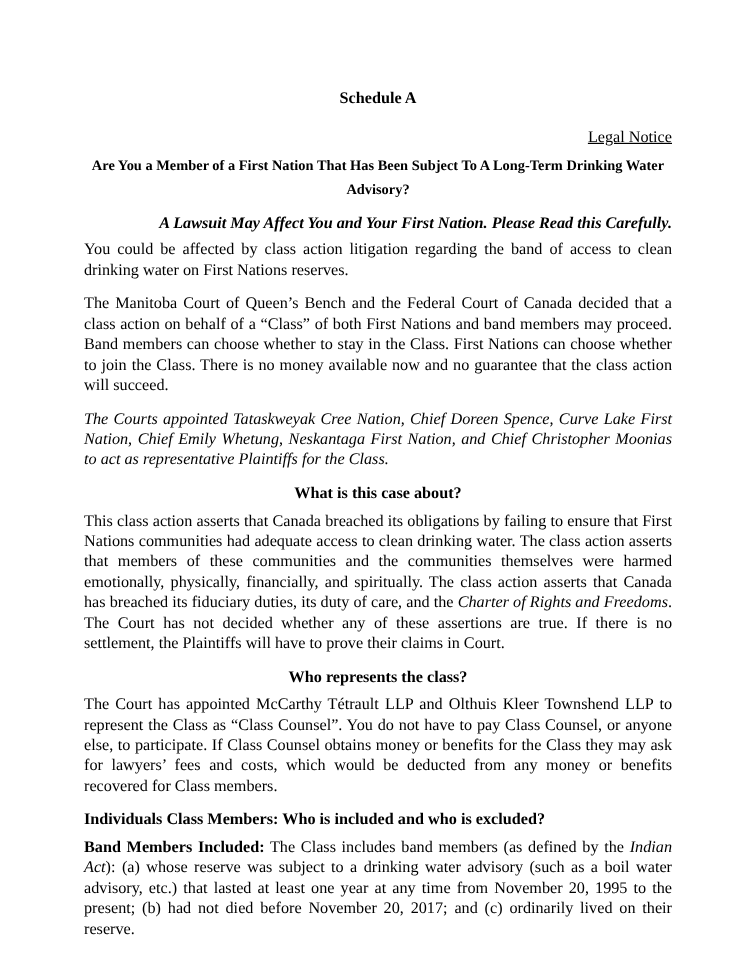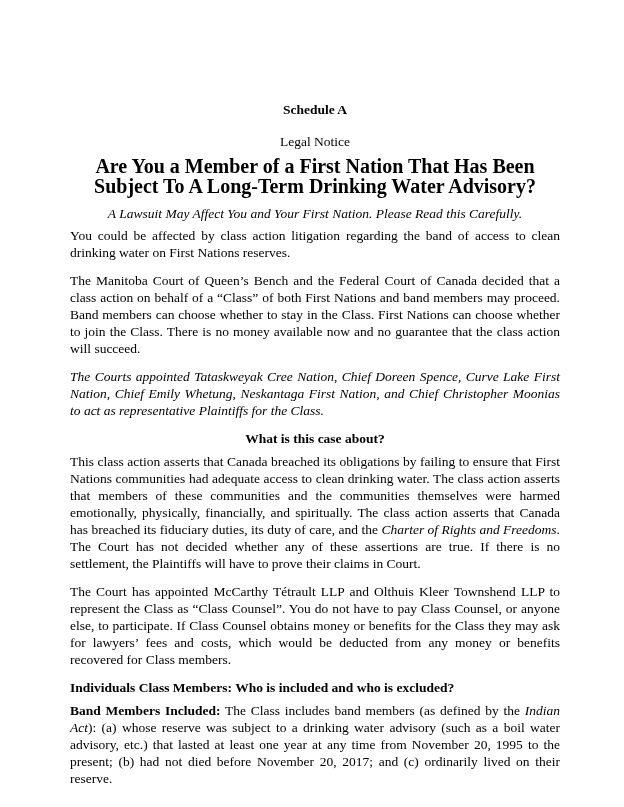--- a/index.html
+++ b/index.html
@@ -14,32 +14,31 @@
     font-family: "Liberation Serif", "DejaVu Serif", serif;
     color: #000000;
     -webkit-font-smoothing: antialiased;
   }
   .page {
     box-sizing: border-box;
     width: 624px;
     height: 736px;
     padding: 73px 64px 30px 70px;
     background: #ffffff;
-    margin-top: 28px;
   }
   .block {
     margin: 0 0 11px 0;
     font-size: 13.5px;
     line-height: 17px;
     font-weight: normal;
   }
   .plain-bold { font-weight: bold; margin-bottom: 15px; }
   .plain { margin-bottom: 6px; }
   .title {
-    font-size: 20px;
+    font-size: 12px;
     line-height: 20px;
     font-weight: bold;
     margin-bottom: 9px;
   }
   .subtitle { margin-bottom: 5px; }
   .heading { font-weight: bold; margin-top: 1px; margin-bottom: 6px; }
   .paragraph { text-align: justify; }
   .b { font-weight: bold; }
   .i { font-style: italic; }
   .u { text-decoration: underline; }
@@ -48,25 +47,26 @@
     text-decoration: underline;
     cursor: pointer;
   }
 </style>
 </head>
 <body>
 
 <div class="page">
   <div>
       <p class="block plain-bold" style="text-align: center;"><span class="b">Schedule A</span></p>
-      <p class="block plain" style="text-align: center;"><span>Legal Notice</span></p>
+      <p class="block plain" style="text-align: right; text-decoration: underline;"><span>Legal Notice</span></p>
       <h1 class="block title" style="text-align: center;"><span class="b">Are You a Member of a First Nation That Has Been Subject To A Long-Term Drinking Water Advisory?</span></h1>
-      <p class="block subtitle" style="text-align: center;"><span class="i">A Lawsuit May Affect You and Your First Nation. Please Read this Carefully.</span></p>
+      <p class="block subtitle" style="text-align: right; font-weight: bold;"><span class="i">A Lawsuit May Affect You and Your First Nation. Please Read this Carefully.</span></p>
       <p class="block paragraph" style="text-align: justify;"><span>You could be affected by class action litigation regarding the band of access to clean drinking water on First Nations reserves.</span></p>
       <p class="block paragraph" style="text-align: justify;"><span>The Manitoba Court of Queen’s Bench and the Federal Court of Canada decided that a class action on behalf of a “Class” of both First Nations and band members may proceed. Band members can choose whether to stay in the Class. First Nations can choose whether to join the Class. There is no money available now and no guarantee that the class action will succeed.</span></p>
       <p class="block paragraph" style="text-align: justify; font-style: italic;"><span>The Courts appointed Tataskweyak Cree Nation, Chief Doreen Spence, Curve Lake First Nation, Chief Emily Whetung, Neskantaga First Nation, and Chief Christopher Moonias to act as representative Plaintiffs for the Class.</span></p>
       <h2 class="block heading" style="text-align: center;"><span class="b">What is this case about?</span></h2>
       <p class="block paragraph" style="text-align: justify;"><span>This class action asserts that Canada breached its obligations by failing to ensure that First Nations communities had adequate access to clean drinking water. The class action asserts that members of these communities and the communities themselves were harmed emotionally, physically, financially, and spiritually. The class action asserts that Canada has breached its fiduciary duties, its duty of care, and the </span><span class="i">Charter of Rights and Freedoms</span><span>. The Court has not decided whether any of these assertions are true. If there is no settlement, the Plaintiffs will have to prove their claims in Court.</span></p>
+      <h2 class="block heading" style="text-align: center;"><span class="b">Who represents the class?</span></h2>
       <p class="block paragraph" style="text-align: justify;"><span>The Court has appointed McCarthy Tétrault LLP and Olthuis Kleer Townshend LLP to represent the Class as “Class Counsel”. You do not have to pay Class Counsel, or anyone else, to participate. If Class Counsel obtains money or benefits for the Class they may ask for lawyers’ fees and costs, which would be deducted from any money or benefits recovered for Class members.</span></p>
       <h2 class="block heading" style="text-align: left;"><span class="b">Individuals Class Members: Who is included and who is excluded?</span></h2>
       <p class="block paragraph" style="text-align: justify;"><span class="b">Band Members Included:</span><span> The Class includes band members (as defined by the </span><span class="i">Indian Act</span><span>): (a) whose reserve was subject to a drinking water advisory (such as a boil water advisory, etc.) that lasted at least one year at any time from November 20, 1995 to the present; (b) had not died before November 20, 2017; and (c) ordinarily lived on their reserve.</span></p>
     </div>
 </div>
 
 </body></html>

